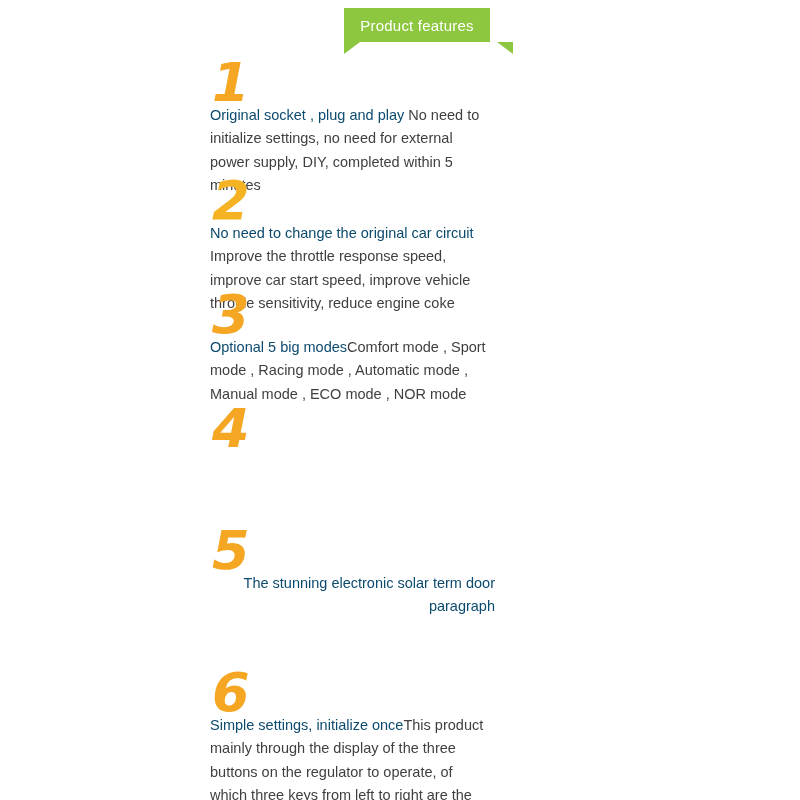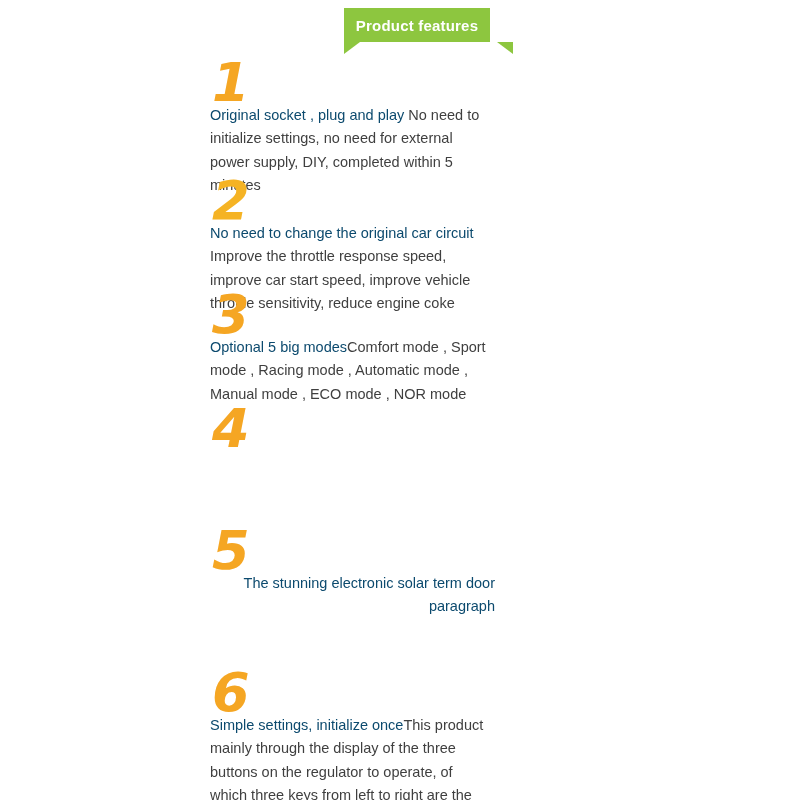--- a/index.html
+++ b/index.html
@@ -21,21 +21,20 @@
     background: #ffffff;
   }
 
   
   .banner-wrap {
     position: absolute;
     left: 344px;
     top: 8px;
     width: 169px;
     height: 40px;
-    font-weight: bold;
   }
   .banner {
     position: relative;
     width: 146px;
     height: 34px;
     background: #8dc63f;
     display: flex;
     align-items: center;
     justify-content: center;
   }

